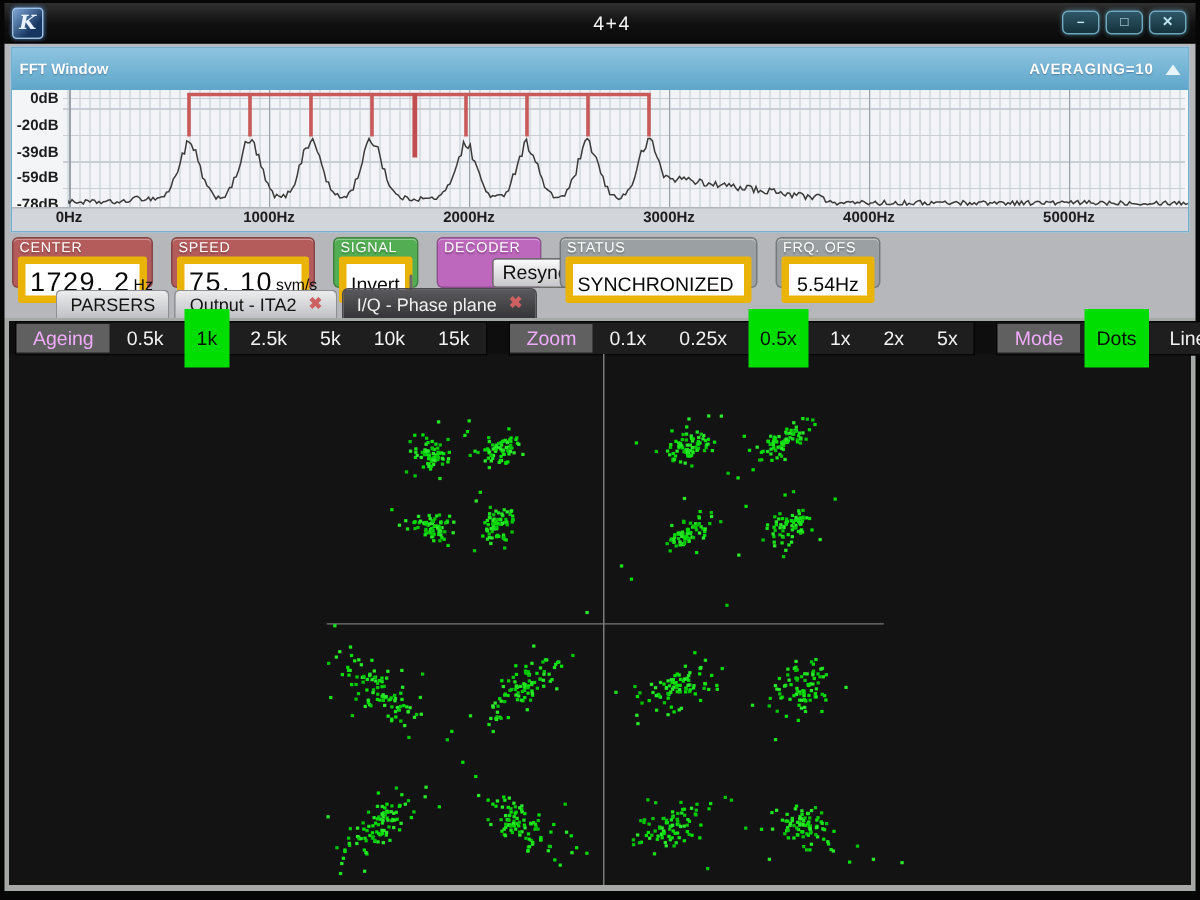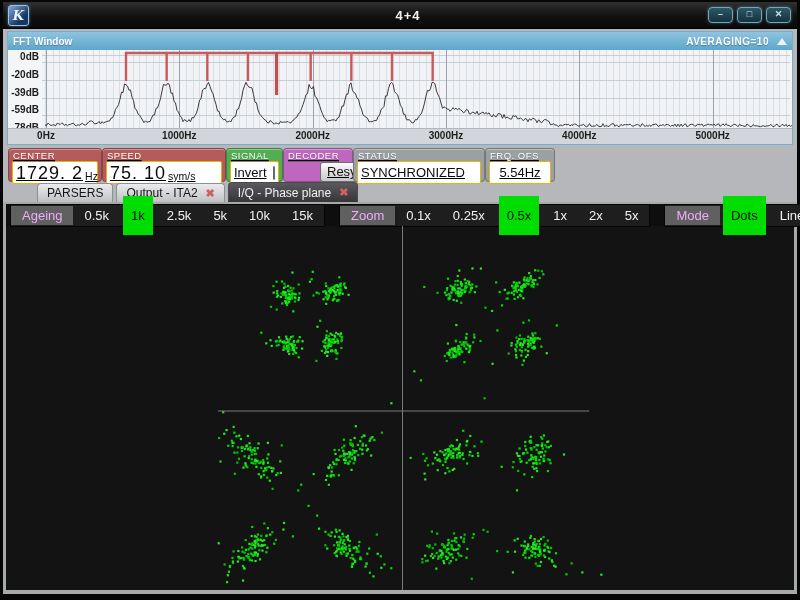--- a/index.html
+++ b/index.html
@@ -2,51 +2,51 @@
 <html><head>
 <meta charset="utf-8">
 <style>
   html,body{margin:0;padding:0;background:#222;}
   body{width:800px;height:600px;font-family:"Liberation Sans",sans-serif;-webkit-font-smoothing:antialiased;}
   .window{width:800px;height:600px;background:#060606;box-sizing:border-box;padding:2px 3px 6px 3px;display:flex;flex-direction:column;}
 
   
   .titlebar{height:26px;flex:0 0 26px;background:linear-gradient(#303030,#101010 55%,#0a0a0a);display:flex;align-items:center;position:relative;border-bottom:1px solid #000;}
   .app-icon{width:19px;height:19px;margin-left:5px;border-radius:3px;border:1px solid #9cc2e8;background:linear-gradient(135deg,#7fa8d8,#16355f 70%);color:#eaf2ff;font:bold italic 13px "DejaVu Serif",serif;display:flex;align-items:center;justify-content:center;box-shadow:0 0 3px #4d7fb8;}
-  .win-title{position:absolute;left:16px;right:0;text-align:center;color:#f2f2f2;font-size:13px;font-weight:bold;letter-spacing:1px;pointer-events:none;}
+  .win-title{position:absolute;left:16px;right:0;text-align:center;color:#f2f2f2;font-size:13px;font-weight:normal;letter-spacing:1px;pointer-events:none;}
   .win-buttons{margin-left:auto;display:flex;gap:4px;margin-right:6px;}
   .win-btn{width:23px;height:14px;border-radius:4px;background:linear-gradient(#2e5766,#15323d);border:1px solid #6fa9c0;color:#c2e7f4;font-size:9px;font-weight:bold;line-height:12px;text-align:center;box-shadow:0 0 3px rgba(110,190,220,.5);}
 
   
   .upper{background:#b5b7bb;padding-top:2px;}
 
   
   .fft-panel{margin:0 4px;border:1px solid #78aecd;background:#f4f5f7;}
-  .fft-header{height:18px;background:linear-gradient(#8ec4e0,#5ea6ca);display:flex;align-items:center;color:#fff;font-size:10px;font-weight:bold;padding:0 5px;text-shadow:0 1px 1px rgba(0,0,60,.3);}
+  .fft-header{height:28px;background:linear-gradient(#8ec4e0,#5ea6ca);display:flex;align-items:center;color:#fff;font-size:10px;font-weight:bold;padding:0 5px;text-shadow:0 1px 1px rgba(0,0,60,.3);}
   .fft-avg{margin-left:auto;letter-spacing:.5px;}
   .fft-collapse{width:0;height:0;border-left:5px solid transparent;border-right:5px solid transparent;border-bottom:7px solid #e8f4fa;margin-left:8px;}
   .fft-plot{position:relative;height:78px;background:#f4f5f7;overflow:hidden;}
   .fft-grid{position:absolute;top:0;bottom:0;left:34px;right:2px;
     background-color:#f2f3f6;
     background-image:
       repeating-linear-gradient(90deg,#9aa2ac 0 1px,transparent 1px 133.33px),
       repeating-linear-gradient(0deg,#c9ced4 0 1px,transparent 1px 17.75px),
       repeating-linear-gradient(90deg,#dadfe4 0 1px,transparent 1px 6.667px);
     background-position:4px 6px,0 6px,4px 0;}
   .fft-svg{position:absolute;top:0;left:34px;width:752px;height:78px;}
   .ylab{position:absolute;right:calc(100% - 31px);color:#1c1c1c;font-size:10px;font-weight:bold;transform:translateY(-50%);white-space:nowrap;}
   .fft-xaxis{position:relative;height:15px;background:#d2d5d9;border-top:1px solid #b2b6bc;}
   .xlab{position:absolute;top:1px;transform:translateX(-50%);color:#1c1c1c;font-size:10px;font-weight:bold;white-space:nowrap;}
 
   
-  .status-row{display:flex;gap:0;padding:3px 4px 0 5px;height:37px;box-sizing:border-box;text-decoration:underline;}
+  .status-row{display:flex;gap:12px;padding:3px 4px 0 5px;height:37px;box-sizing:border-box;}
   .spanel{border-radius:4px;padding:1px 3px 3px 3px;box-sizing:border-box;border:1px solid rgba(0,0,0,.25);box-shadow:inset 0 1px 0 rgba(255,255,255,.35);}
   .spanel-label{color:#fff;font-size:9.5px;padding:0 1px;letter-spacing:.5px;text-shadow:0 1px 1px rgba(0,0,0,.25);}
   .spanel-body{height:21px;border-radius:2px;display:flex;align-items:center;}
-  .white-body{background:#fff;border:1px solid #eab308;padding:0 3px;}
+  .white-body{background:#fff;border:5px solid #eab308;padding:0 3px;align-items:flex-end;}
   .big-val{font-size:18px;color:#0a0a0a;letter-spacing:1px;white-space:pre;line-height:1;}
   .unit{font-size:10.5px;color:#0a0a0a;margin-left:2px;align-self:flex-end;padding-bottom:1px;margin-top:20px;}
   .checkbox{width:12px;height:12px;background:#fff;border:1px solid #6a6a6a;margin-left:6px;border-radius:1px;}
   .invert-lab{font-size:13px;color:#0a0a0a;}
   .resync-btn{width:100%;height:20px;border-radius:3px;border:1px solid #6e6e6e;background:linear-gradient(#fbfbfb,#c6c6ca);font-family:inherit;font-size:13px;color:#111;margin-left:33px;}
   .stext{font-size:13px;color:#0a0a0a;white-space:nowrap;}
   .centered{justify-content:center;}
 
   
   .tab-row{display:flex;align-items:flex-end;height:20px;padding-left:34px;}
@@ -122,21 +122,21 @@
     </div>
 
     <div class="status-row" id="statusRow">
         <div class="spanel" style="background: rgb(180, 92, 92); width: 94px;">
           <div class="spanel-label">CENTER</div>
           <div class="spanel-body white-body">
             <span class="big-val">1729. 2</span>
             <span class="unit">Hz</span>
           </div>
         </div>
-        <div class="spanel" style="background: rgb(180, 92, 92); width: 124px;">
+        <div class="spanel" style="background: rgb(180, 92, 92); width: 96px;">
           <div class="spanel-label">SPEED</div>
           <div class="spanel-body white-body">
             <span class="big-val">75. 10</span>
             <span class="unit">sym/s</span>
           </div>
         </div>
         <div class="spanel" style="background: rgb(83, 174, 83); width: 57px;">
           <div class="spanel-label">SIGNAL</div>
           <div class="spanel-body white-body">
             <span class="invert-lab">Invert</span>

